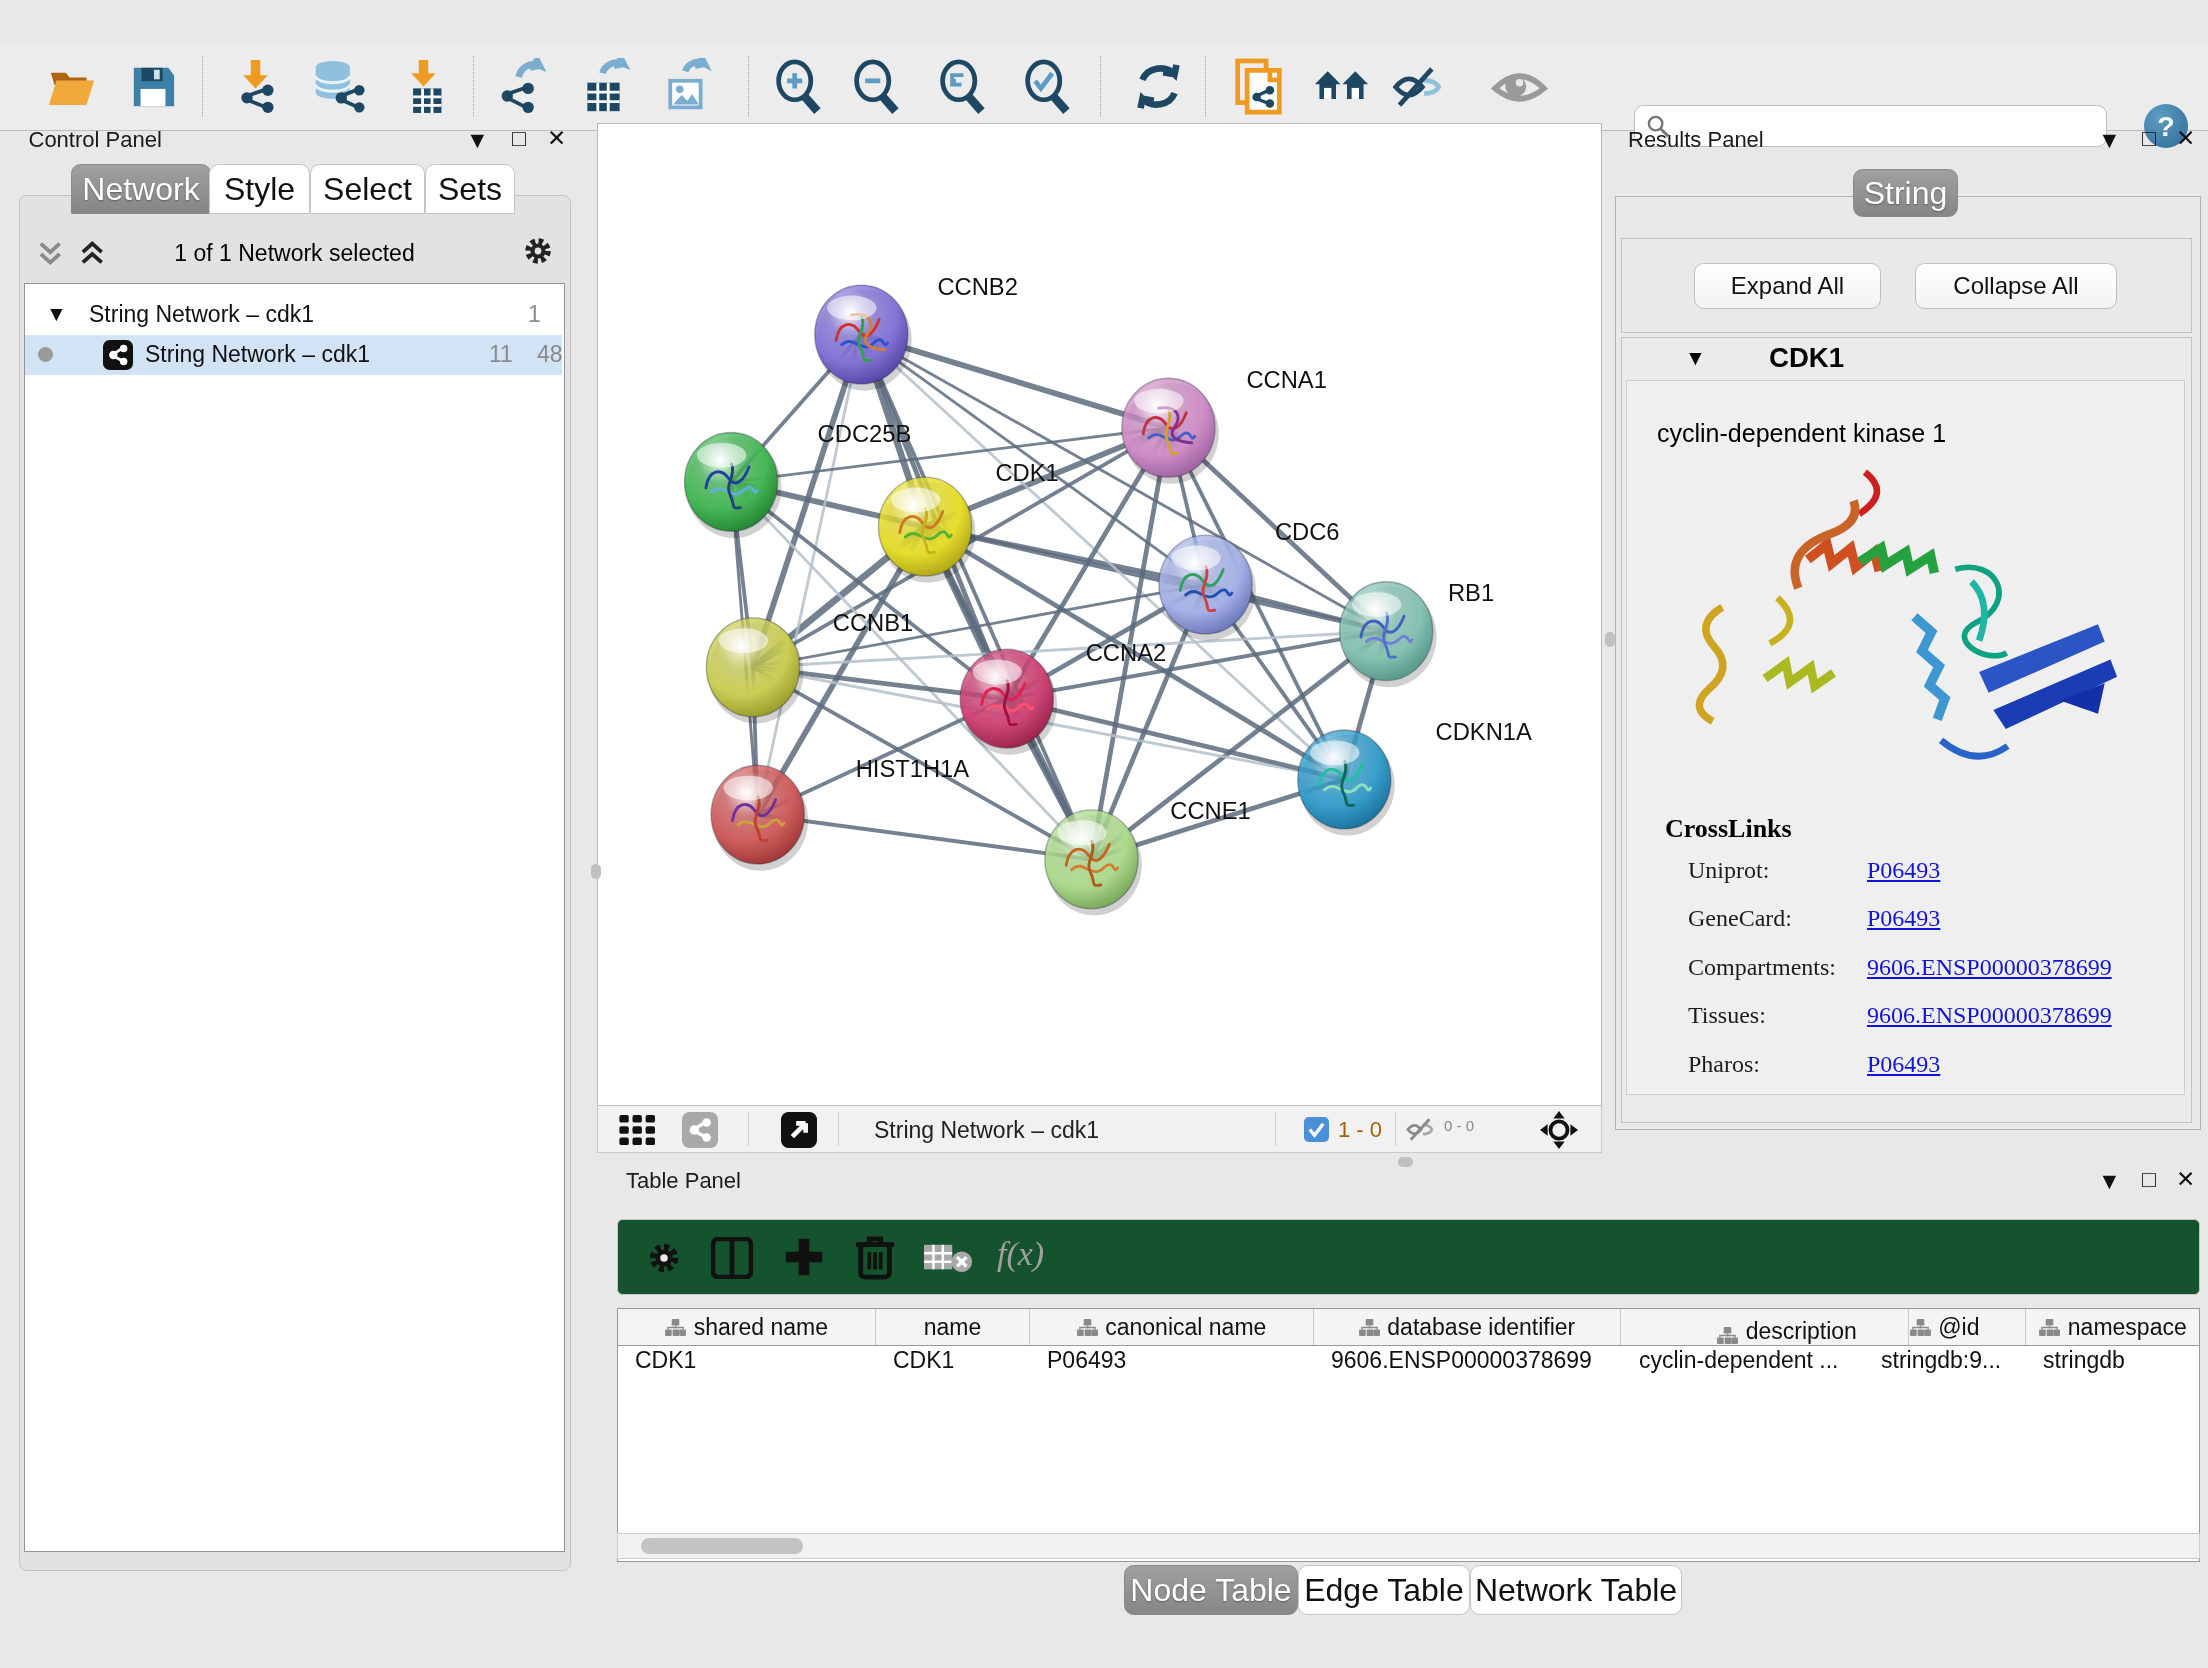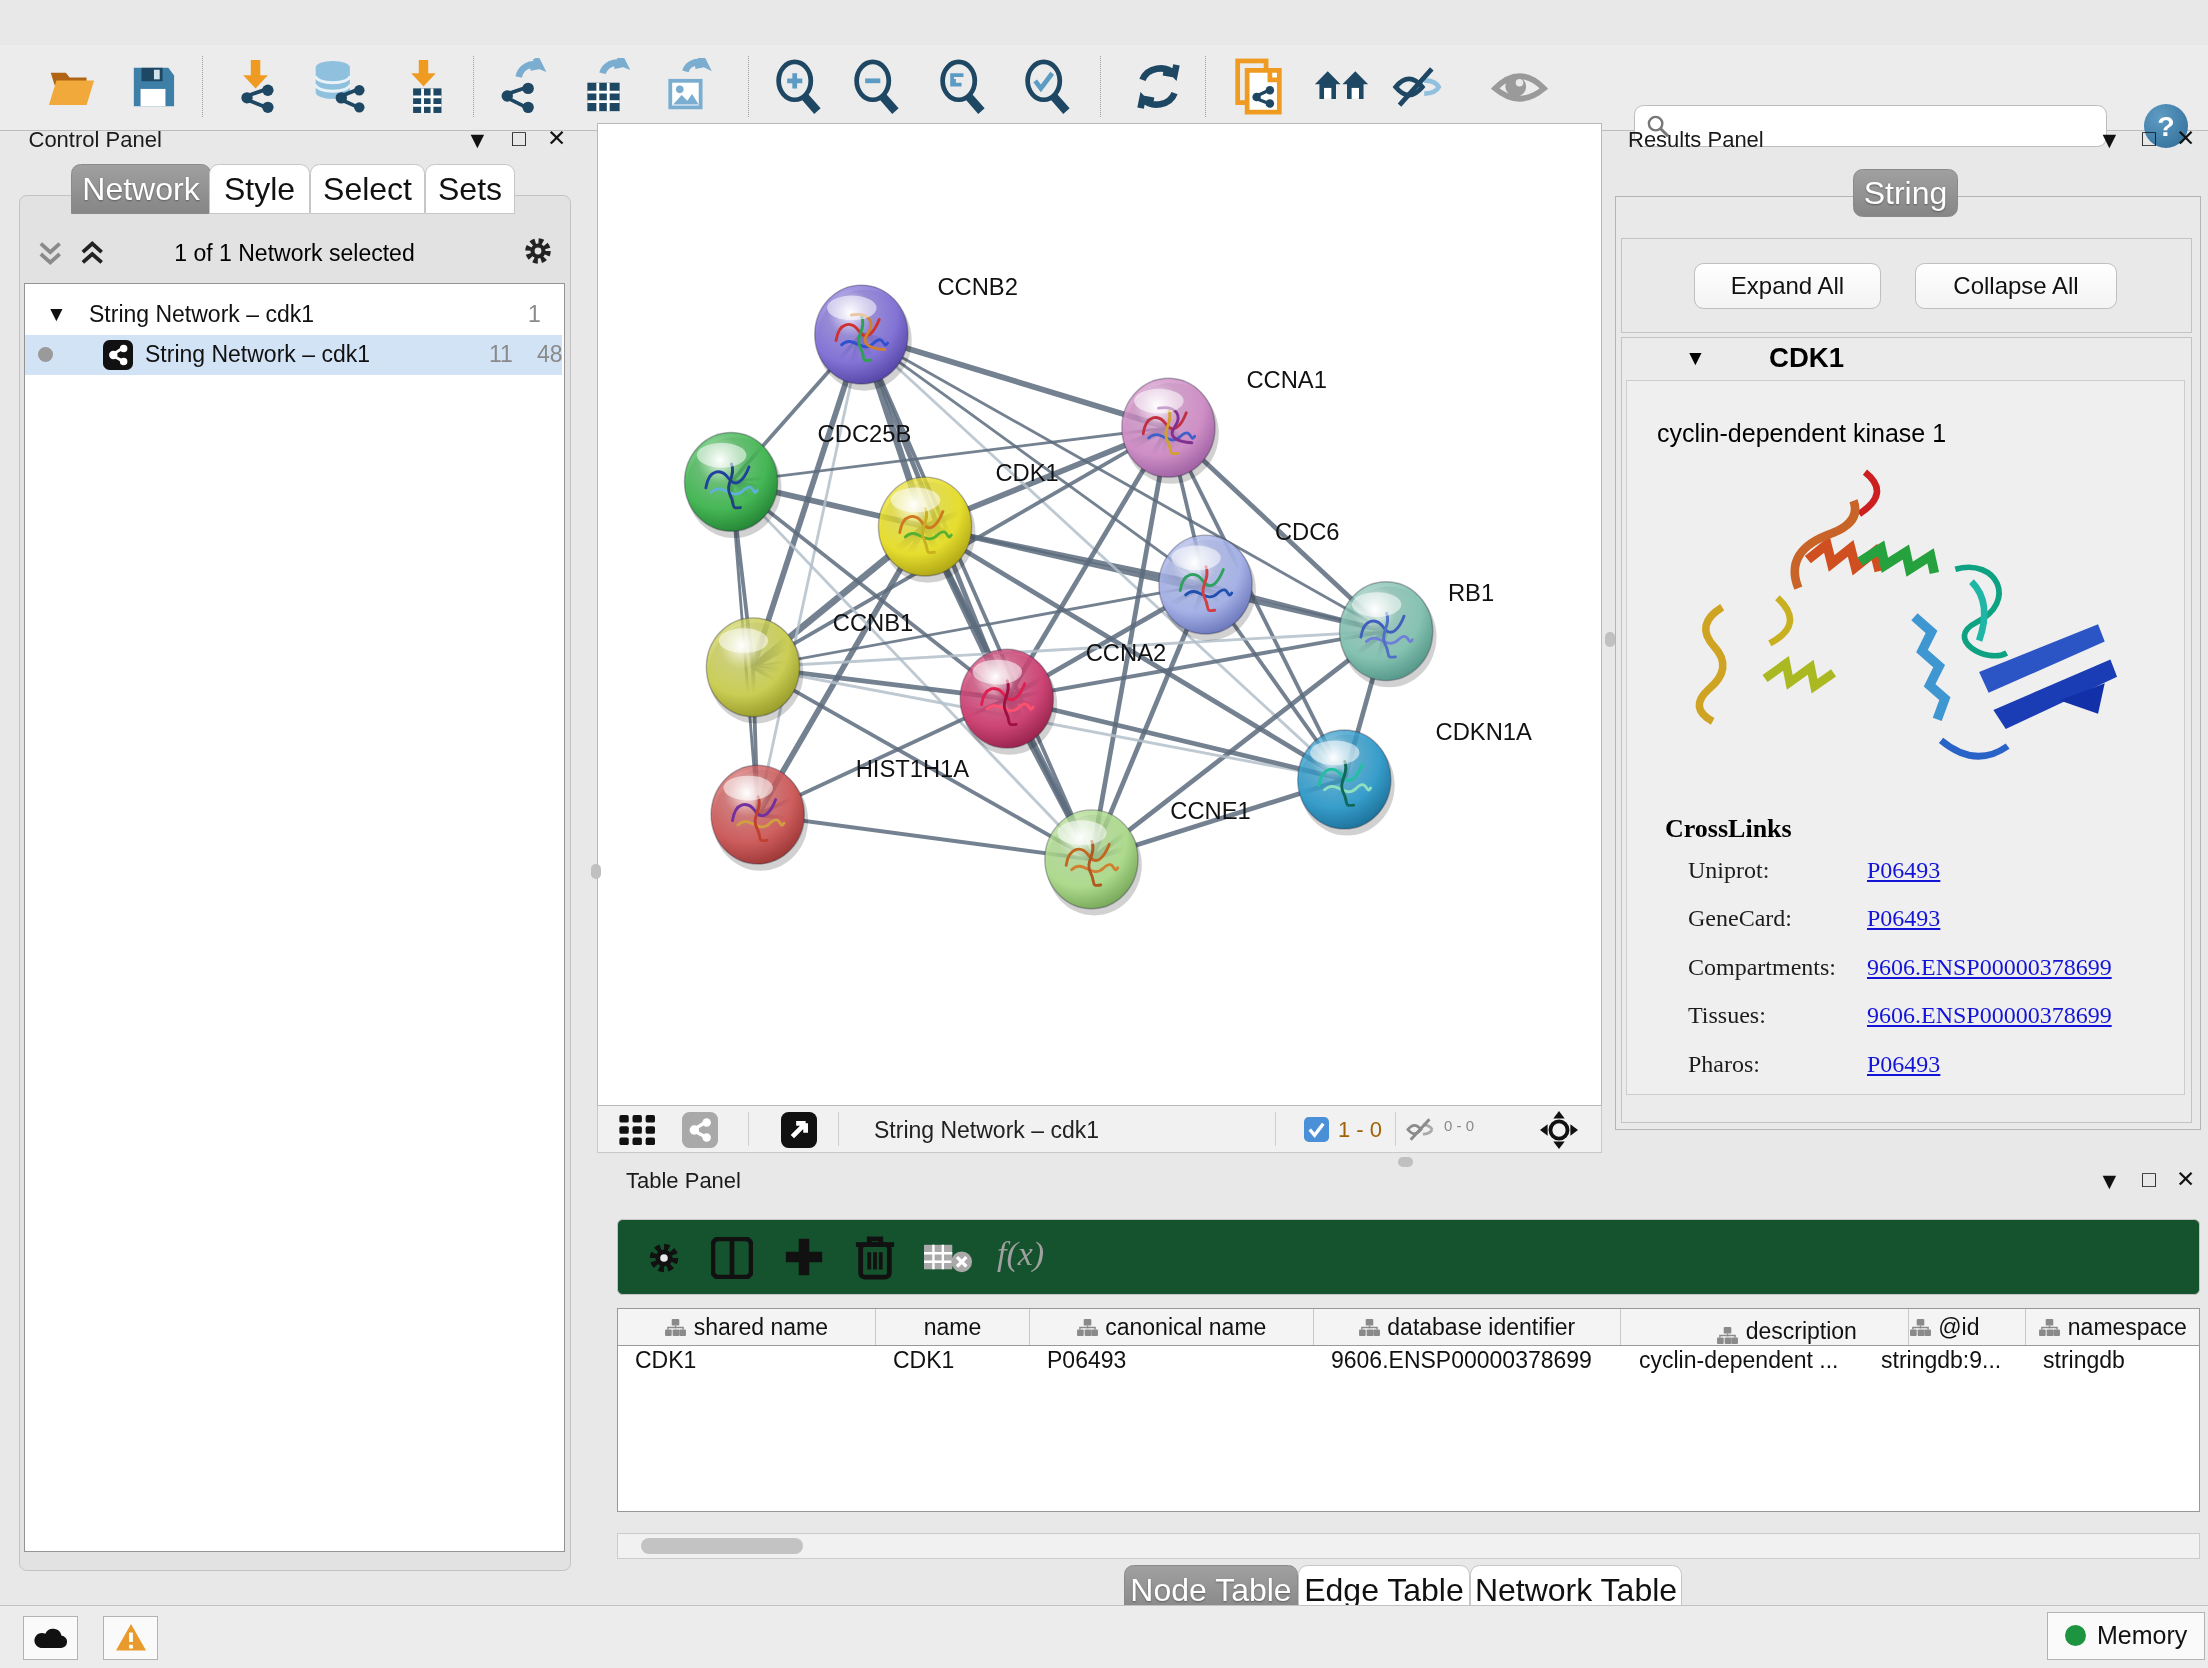--- a/index.html
+++ b/index.html
@@ -45,21 +45,21 @@
   
   #rp-outer{left:1615px;top:196px;width:584px;height:932px;background:#e9e9e9;border:1.9px solid #b4b4b4;}
   #rp-btnbox{left:1621px;top:238px;width:571px;height:95px;border:1px solid #c3c3c3;box-sizing:border-box;}
   #rp-section{left:1621px;top:337px;width:571px;height:786px;border:1px solid #c3c3c3;box-sizing:border-box;background:#ebebeb;}
   #rp-inner{left:1626px;top:380px;width:559px;height:715px;border:1px solid #cdcdcd;box-sizing:border-box;background:#efefef;}
   .serif{font-family:"Liberation Serif","DejaVu Serif",serif;}
   .xlink{color:#1414d6;text-decoration:underline;font-size:24px;}
   .xlabel{color:#1c1c1c;font-size:24px;}
   
   #tp-toolbar{left:617px;top:1219px;width:1583px;height:76px;background:#14532d;border:1px solid #c5c5c5;border-radius:5.7px;box-sizing:border-box;}
-  #tp-table{left:617px;top:1308px;width:1583px;height:204px;background:#fff;border:1px solid #989898;box-sizing:border-box;overflow:hidden;}
+  #tp-table{left:617px;top:1308px;width:1583px;height:254px;background:#fff;border:1px solid #989898;box-sizing:border-box;overflow:hidden;}
   #tp-header{left:0;top:0;width:1581px;height:36px;background:#f4f4f4;border-bottom:1.9px solid #9a9a9a;}
   .th{position:absolute;top:0;height:36px;display:flex;align-items:center;justify-content:center;
       font-size:23px;color:#111;border-right:1px solid #c9c9c9;box-sizing:border-box;overflow:hidden;white-space:nowrap;}
   .td{position:absolute;top:38px;height:34px;font-size:23px;color:#111;white-space:nowrap;overflow:hidden;}
   #tp-scroll{left:617px;top:1533px;width:1583px;height:26px;background:#f1f1f1;border:1px solid #cccccc;box-sizing:border-box;}
   #tp-thumb{left:23px;top:3.8px;width:162px;height:16px;border-radius:8.6px;background:#c3c3c3;}
   
   #statusbar{left:0;top:1605px;width:2208px;height:63px;background:#ececec;border-top:1px solid #c2c2c2;}
   .sb-btn{top:9.5px;height:42px;background:#fafafa;border:1.9px solid #b3b3b3;display:flex;align-items:center;justify-content:center;}
   #memory-btn{left:2047px;top:5.7px;width:156px;height:46px;background:#fafafa;border:1.9px solid #b3b3b3;
@@ -769,33 +769,15 @@
   </div>
   <div id="tp-scroll" class="abs">
     <div id="tp-thumb" class="abs"></div>
   </div>
   <div id="tp-tabs">
       <div class="tab btab sel" style="left: 1124px; top: 1565px; width: 172px; height: 48px; line-height: 48px;">Node Table</div>
       <div class="tab btab" style="left: 1298px; top: 1565px; width: 170px; height: 48px; line-height: 48px;">Edge Table</div>
       <div class="tab btab" style="left: 1470px; top: 1565px; width: 210px; height: 48px; line-height: 48px;">Network Table</div>
     </div>
 
-  <div id="statusbar" class="abs">
-    <div class="sb-btn abs" style="left:23px;width:53px">
-      <svg width="34" height="25" viewBox="0 0 36 26">
-          <path d="M10 24 a8 8 0 1 1 2-15 a9 9 0 0 1 17 2 a6.5 6.5 0 0 1 -1 13 Z" fill="#111"></path>
-        </svg>
-    </div>
-    <div class="sb-btn abs" style="left:103px;width:53px">
-      <svg width="32" height="28.5" viewBox="0 0 34 30">
-          <path d="M17 1 L33 29 H1 Z" fill="#e89b2c"></path>
-          <rect x="15" y="10" width="4" height="10" fill="#fff"></rect>
-          <rect x="15" y="23" width="4" height="4" fill="#fff"></rect>
-        </svg>
-    </div>
-    <div id="memory-btn" class="abs">
-      <span class="dot"></span>
-      <span>Memory</span>
-    </div>
-  </div>
 
 </div>
 
 
 </body></html>

